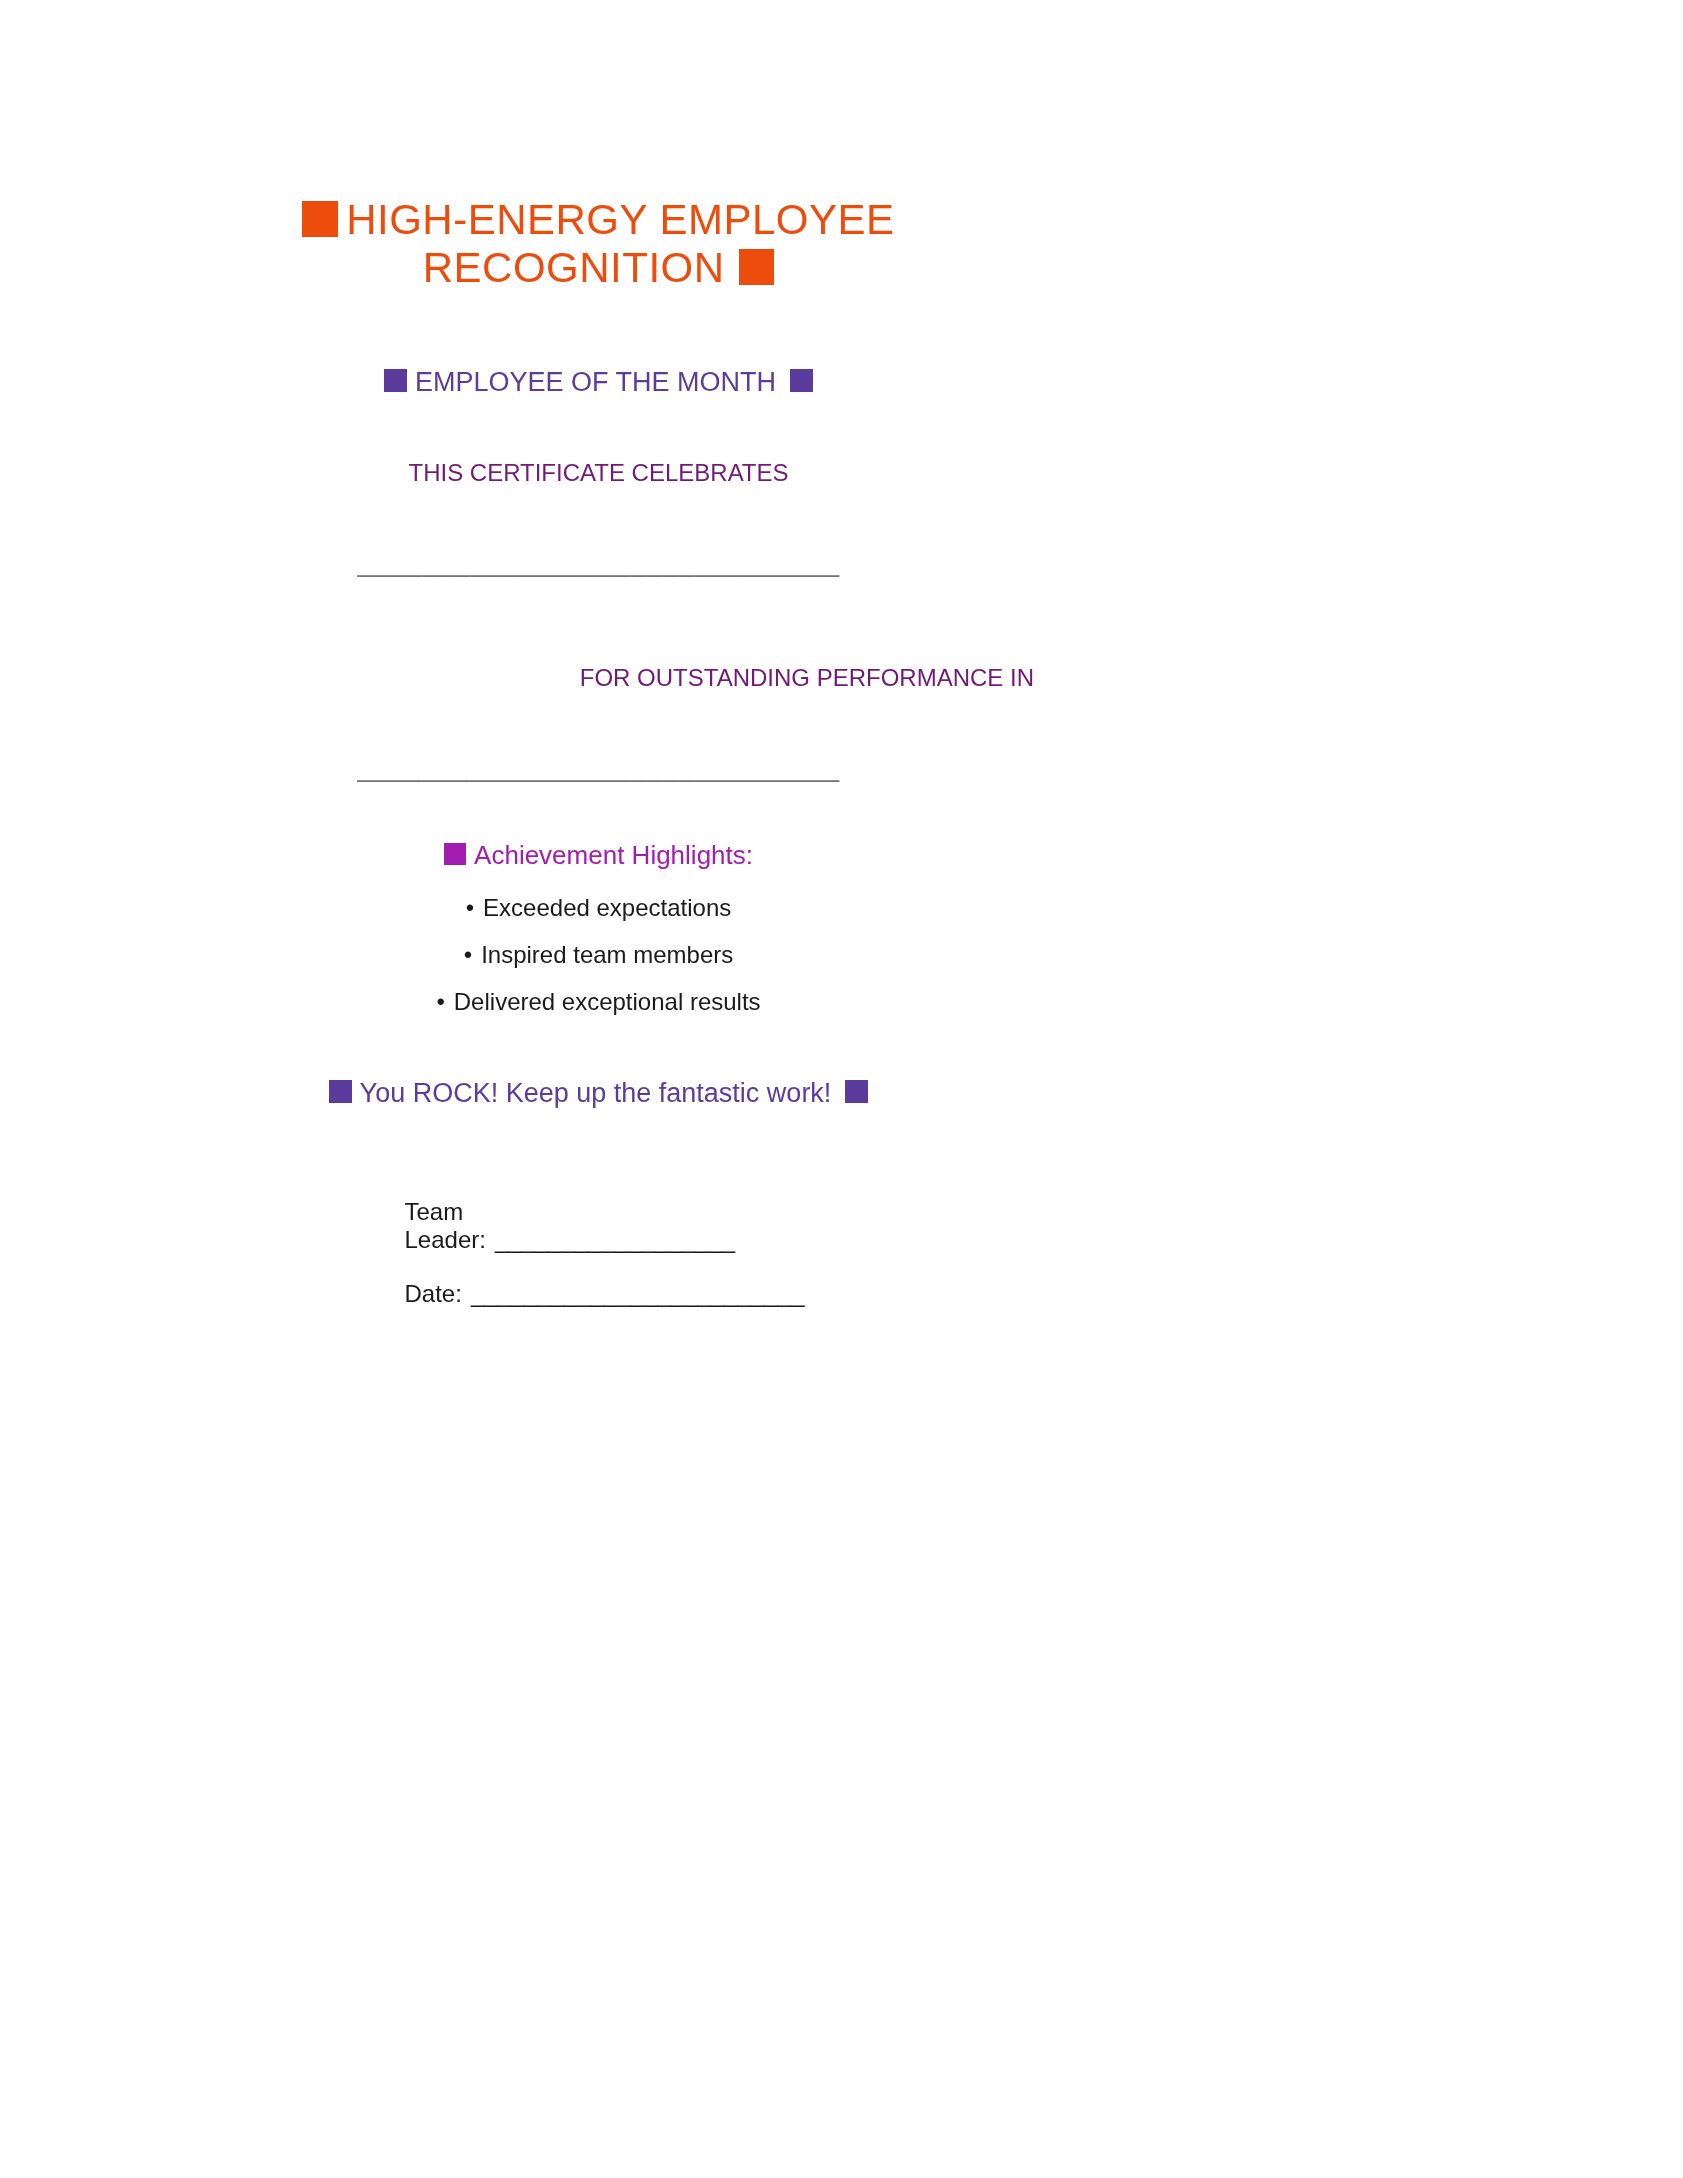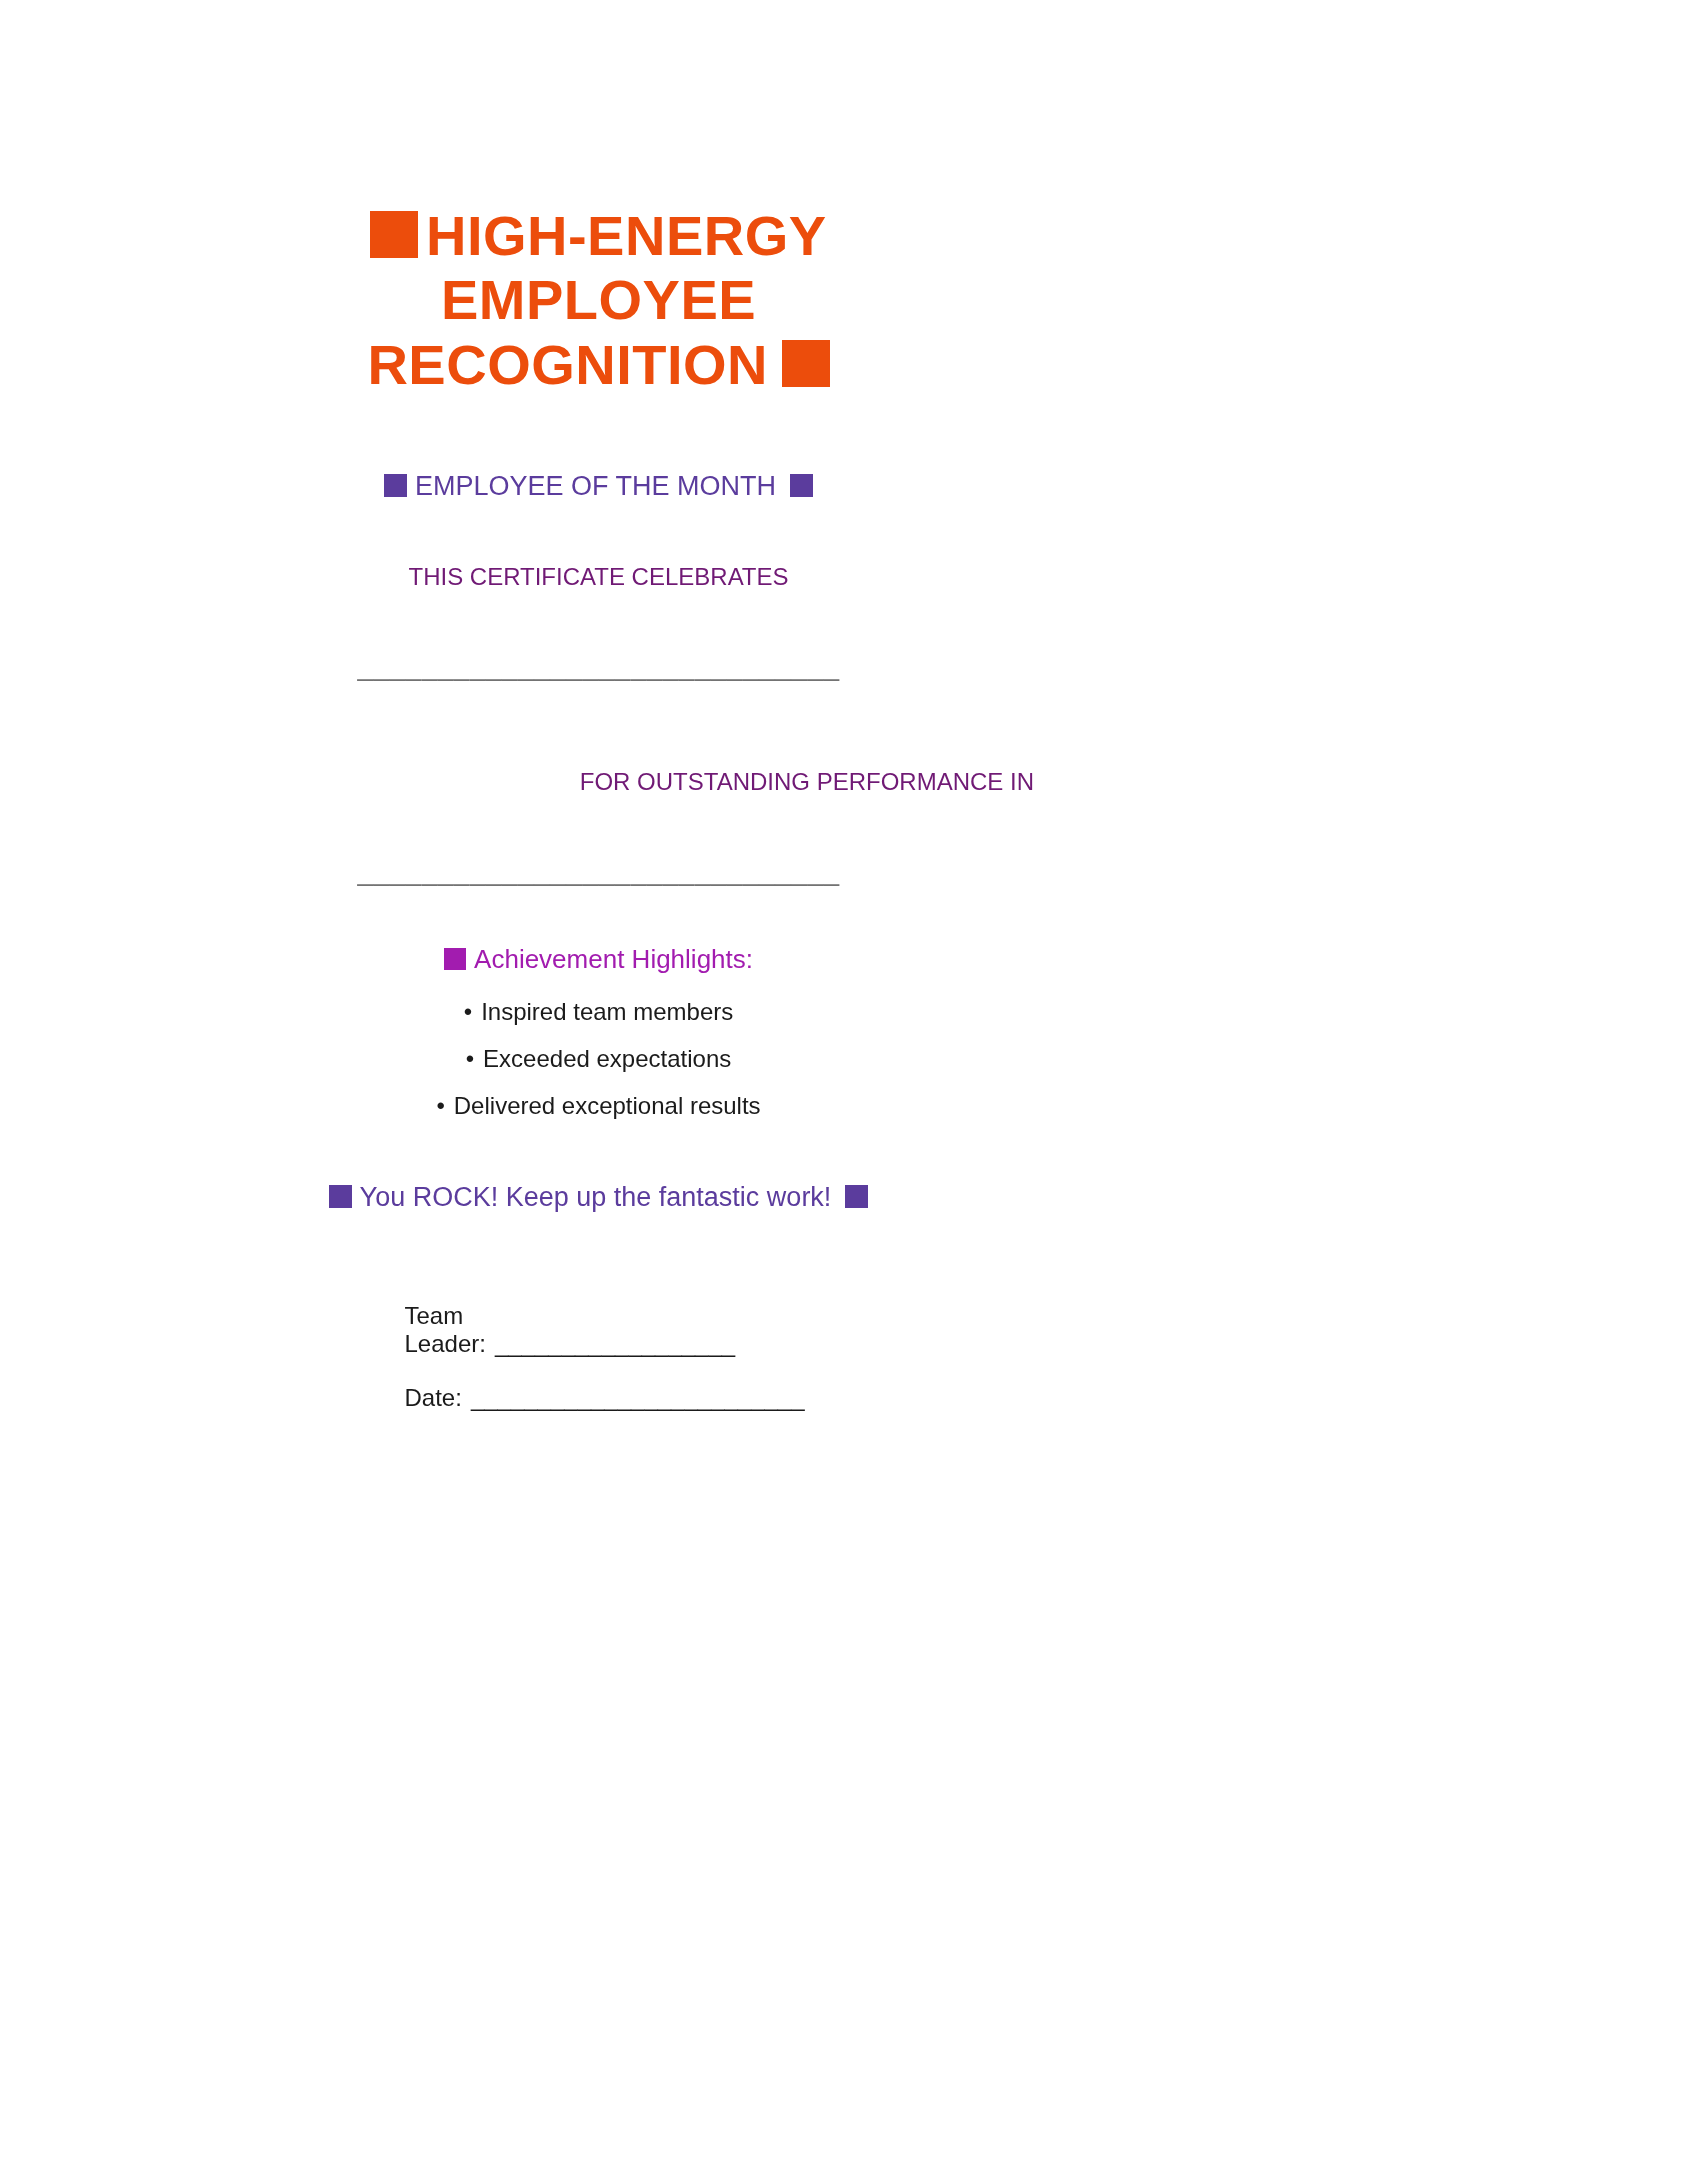--- a/index.html
+++ b/index.html
@@ -27,24 +27,24 @@
     display: inline-block;
     width: 0.85em;
     height: 0.85em;
     background: currentColor;
     vertical-align: -0.06em;
   }
   .sq-lead  { margin-right: 8px; }
   .sq-trail { margin-left: 14px; }
 
   .title {
-    margin: 16px auto;
+    margin: 8px auto;
     max-width: 673px;
-    font-size: 56px;
-    font-weight: bold;
+    font-size: 42px;
+    font-weight: normal;
     line-height: 1.15;
     color: #EC4D0C;
     letter-spacing: 0.5px;
   }
   .subtitle {
     margin-top: 74px;
     font-size: 27px;
     color: #5B3C9D;
   }
   .body-line {
@@ -115,24 +115,24 @@
     <div class="body-line performance">FOR OUTSTANDING PERFORMANCE IN</div>
 
     <div class="blank-line blank-2">______________________________</div>
 
     <div class="highlights-heading">
       <span class="sq sq-lead"></span><span>Achievement Highlights:</span>
     </div>
 
     <ul class="bullet-list">
       <li class="bullet-item">
-        <span class="bullet-glyph">•</span><span>Inspired team members</span>
+        <span class="bullet-glyph">•</span><span>Exceeded expectations</span>
       </li>
       <li class="bullet-item">
-        <span class="bullet-glyph">•</span><span>Exceeded expectations</span>
+        <span class="bullet-glyph">•</span><span>Inspired team members</span>
       </li>
       <li class="bullet-item">
         <span class="bullet-glyph">•</span><span>Delivered exceptional results</span>
       </li>
     </ul>
 
     <div class="closing">
       <span class="sq sq-lead"></span><span>You ROCK! Keep up the fantastic work!</span><span class="sq sq-trail"></span>
     </div>
 

